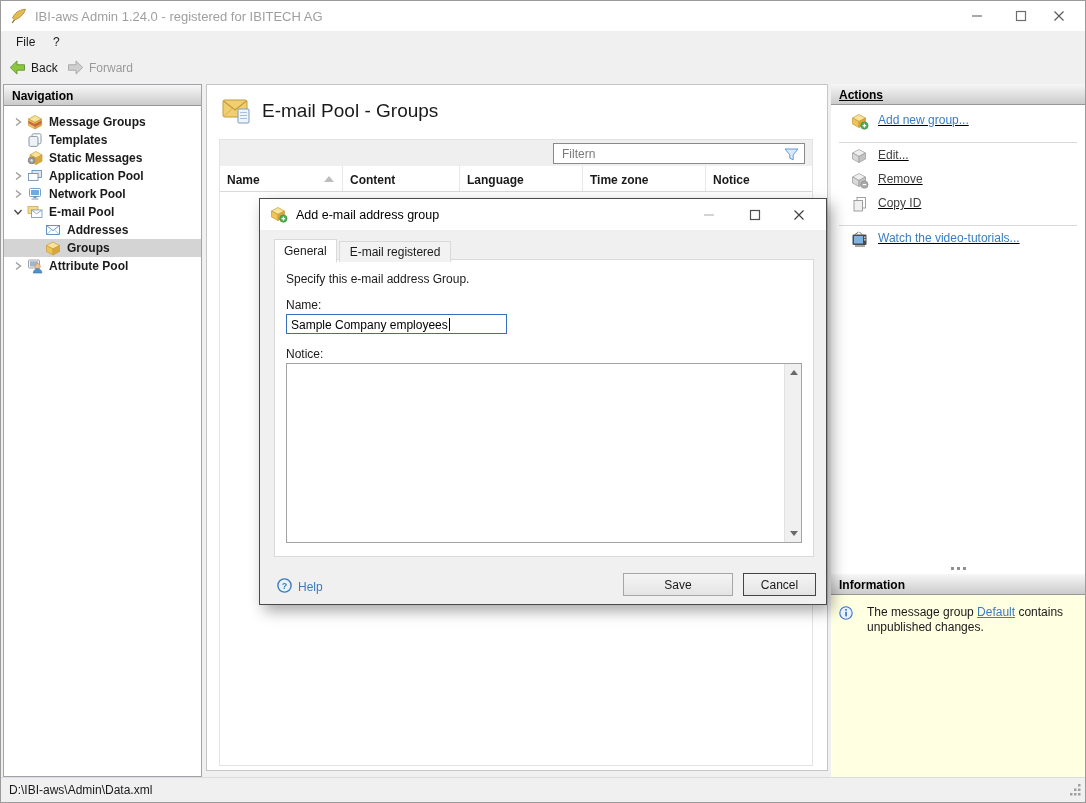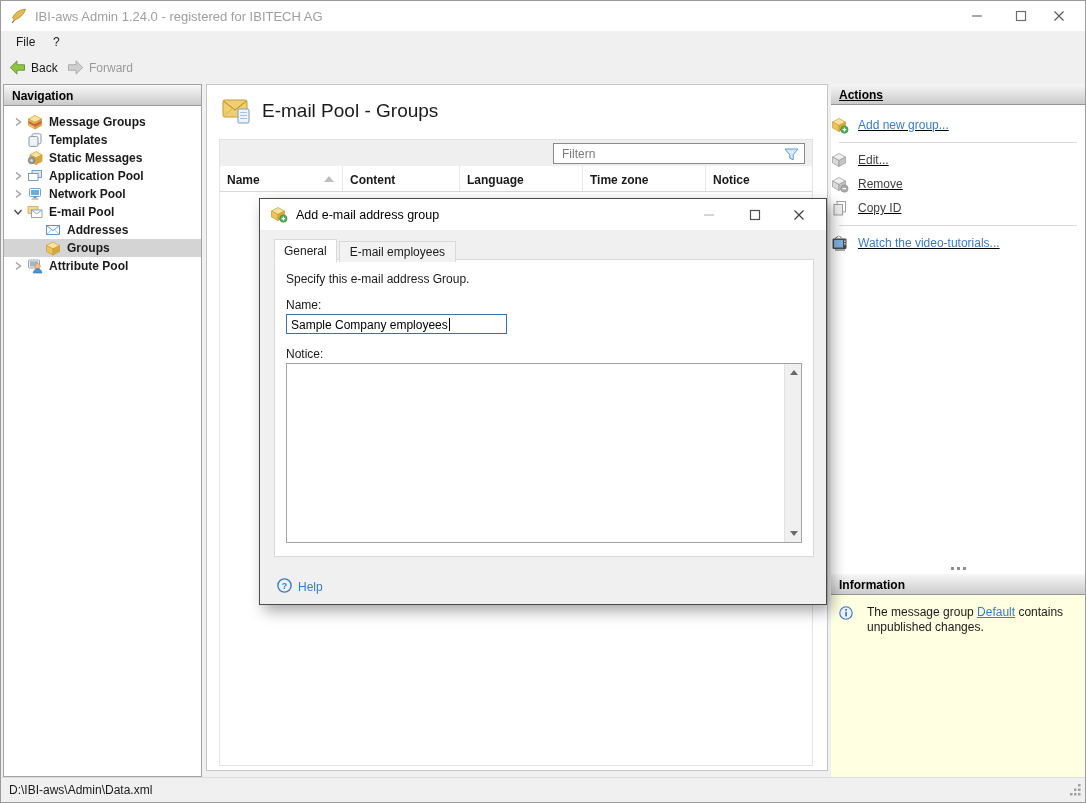--- a/index.html
+++ b/index.html
@@ -48,21 +48,21 @@
   .filter-input::placeholder { color:#7a7a7a; }
   .funnel { position:absolute; right:13px; top:8px; pointer-events:none; }
   .thead { height:26px; display:flex; background:#fff; border-bottom:1px solid #d9d9d9; }
   .th { padding:7px 0 0 7px; font-size:12px; font-weight:bold; color:#1a1a1a; border-right:1px solid #e8e8e8; position:relative; }
   .th-name { width:123px; } .th-content { width:117px; } .th-language { width:123px; } .th-timezone { width:123px; } .th-notice { flex:1; border-right:none; }
   .sort-asc { position:absolute; right:8px; top:10px; width:0; height:0; border-left:5px solid transparent; border-right:5px solid transparent; border-bottom:6px solid #bdbdbd; }
 
   
   .right-panel { position:absolute; left:830px; top:83px; width:254px; height:693px; background:#fff;text-decoration:underline; }
   .action-list { padding-top:8px; }
-  .action-item { display:flex; align-items:center; height:24px; padding-left:0; }
+  .action-item { display:flex; align-items:flex-start; height:24px; padding-left:20px; }
   .action-item .aicon { width:18px; height:17px; flex:none; }
   .action-item .albl { margin-left:9px; font-size:12px; }
   .action-item.link .albl { color:#3b7bc0; }
   .action-item.disabled .albl { color:#3f3f3f; }
   .action-sep { border-top:1px solid #dadada; margin:5px 8px 5px 8px; }
   .splitter { position:absolute; top:479px; left:0; right:0; height:10px; display:flex; align-items:center; justify-content:center; gap:3px; }
   .splitter i { width:3px; height:3px; background:#8f8f8f; display:block; }
   .info-header { position:absolute; top:490px; left:0; right:0; }
   .info-body { position:absolute; top:511px; left:0; right:0; bottom:0; background:#ffffe1; padding:10px 10px 0 8px; font-size:12px; line-height:15px; }
   .info-flex { display:flex; gap:14px; }
@@ -434,21 +434,21 @@
       </span>
       <span class="dlg-btn db-close">
         <svg width="12" height="12">
             <path d="M1.5 1.5 L10.5 10.5 M10.5 1.5 L1.5 10.5" stroke="#3f3f3f" stroke-width="1.2"></path>
           </svg>
       </span>
     </div>
 
     <div class="dlg-tabs">
       <div class="tab active">General</div>
-      <div class="tab inactive">E-mail employees</div>
+      <div class="tab inactive">E-mail registered</div>
     </div>
 
     <div class="dlg-page">
       <div class="dlg-desc">Specify this e-mail address Group.</div>
       <div class="fld-label lbl-name">Name:</div>
       <div class="name-field">
         <span>Sample Company employees</span><span class="caret"></span>
       </div>
       <div class="fld-label lbl-notice">Notice:</div>
       <div class="notice-field">
@@ -462,15 +462,19 @@
 
     <div class="dlg-help">
       <span>
         <svg width="15" height="15" viewBox="0 0 15 15">
             <circle cx="7.5" cy="7.5" r="6.6" fill="#eaf3fc" stroke="#3b7bc0" stroke-width="1.4"></circle>
             <text x="7.5" y="11" text-anchor="middle" font-size="9" font-weight="bold" fill="#3b7bc0" font-family="Liberation Sans, sans-serif">?</text>
           </svg>
       </span>
       <span class="hlbl">Help</span>
     </div>
+    <div class="dlg-buttons">
+      <div class="btn btn-save">Save</div>
+      <div class="btn btn-cancel">Cancel</div>
+    </div>
   </div>
 
 </div>
 
 </body></html>

